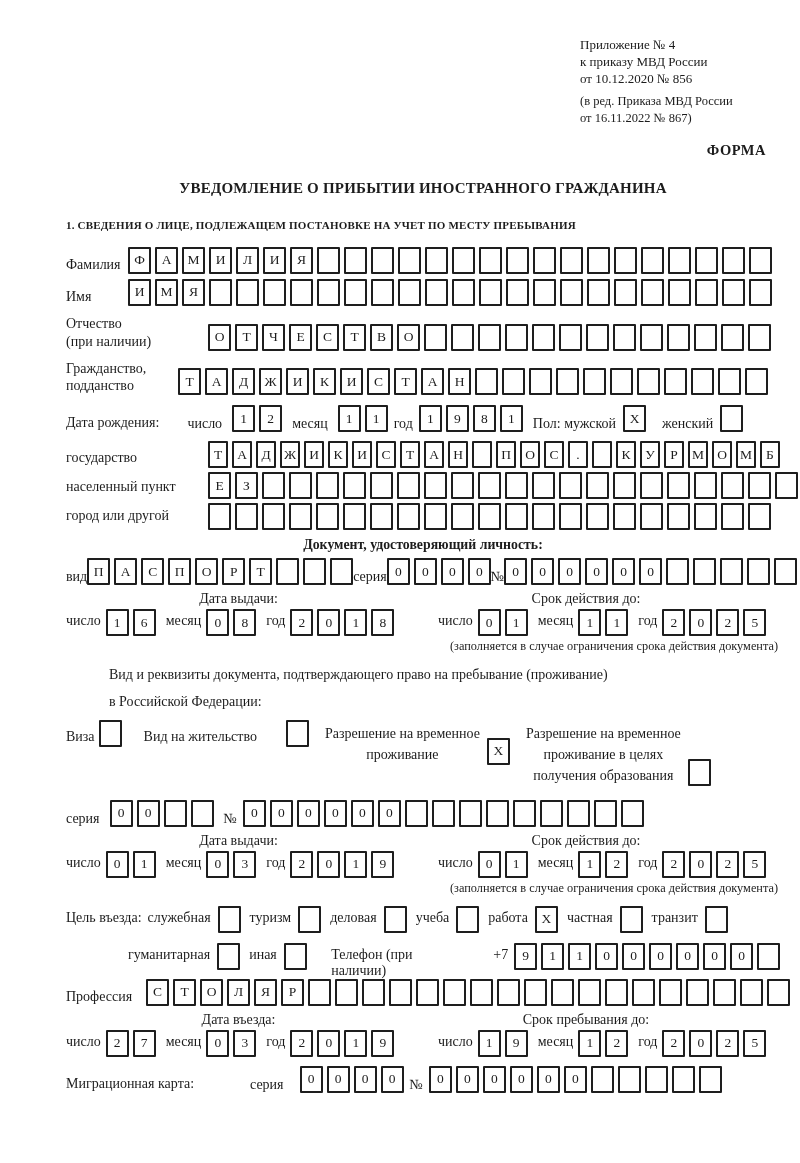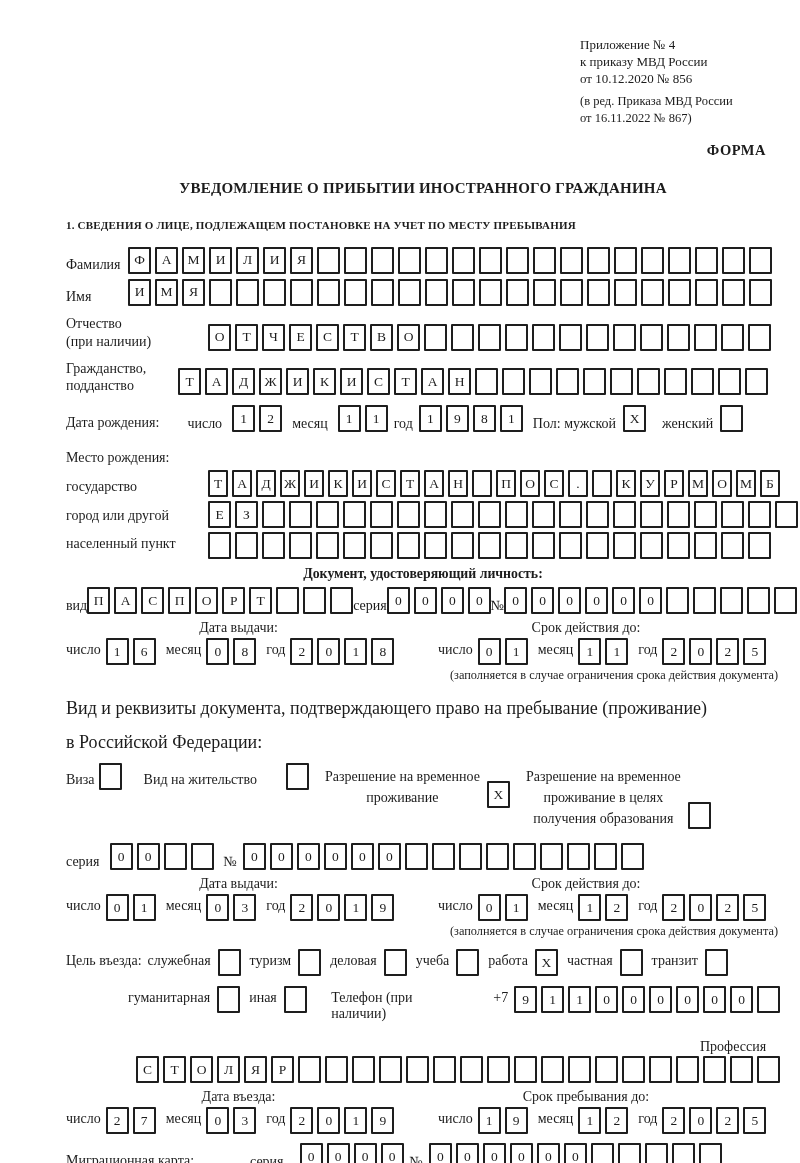--- a/index.html
+++ b/index.html
@@ -33,21 +33,21 @@
   .dates-headers{display:flex;margin-top:6px;}
   .dates-headers .h-left{width:345px;text-align:center;}
   .dates-headers .h-right{width:350px;text-align:center;}
   .dates-row{display:flex;margin-top:2px;}
   .dg{display:flex;align-items:flex-start;}
   .dg .inline-lbl{margin-right:5px;}
   .dg .cells{margin-right:10px;}
   .dates-row .left{width:372px;}
   .small-note{font-size:12.3px;text-align:right;margin-top:3px;padding-right:2px;}
 
-  .para{font-size:18px;margin-top:8px;line-height:1.9;}
+  .para{font-size:14px;margin-top:8px;line-height:1.9;margin-left:43px;}
 
   
   .perm-row{display:flex;align-items:flex-start;margin-top:4px;}
   .perm-opt{display:flex;align-items:flex-end;}
   .perm-opt .txt{line-height:1.5;padding-top:3px;}
   .perm-opt .txt.center{text-align:center;}
 
   .purpose-row{display:flex;align-items:flex-start;margin-top:10px;}
   .purpose-row .opt{display:flex;align-items:flex-start;margin-right:9px;}
   .purpose-row .opt .inline-lbl{margin-right:7px;}
@@ -231,24 +231,23 @@
       </div>
     <div class="gap16"></div>
     <span class="inline-lbl">женский</span>
     <div class="cells cb">
         <span class="cell"></span>
       </div>
   </div>
 
   <div class="frow" style="margin-top:8px;">
     <div class="flabel w142" style="line-height:2.05;">
-      <div>Место рождения:</div>
       <div>государство</div>
+      <div>населенный пункт</div>
       <div>город или другой</div>
-      <div>населенный пункт</div>
     </div>
     <div class="col">
       <div class="cells narrow">
           <span class="cell">Т</span>
           <span class="cell">А</span>
           <span class="cell">Д</span>
           <span class="cell">Ж</span>
           <span class="cell">И</span>
           <span class="cell">К</span>
           <span class="cell">И</span>
@@ -601,21 +600,21 @@
         <span class="cell">0</span>
         <span class="cell">0</span>
         <span class="cell">0</span>
         <span class="cell">0</span>
         <span class="cell">0</span>
         <span class="cell">0</span>
         <span class="cell"></span>
       </div>
   </div>
 
-  <div class="frow" style="margin-top:12px;flex-direction:column;">
+  <div class="frow" style="margin-top:0;">
     <div class="flabel" style="width:80px;">Профессия</div>
     <div class="cells">
         <span class="cell">С</span>
         <span class="cell">Т</span>
         <span class="cell">О</span>
         <span class="cell">Л</span>
         <span class="cell">Я</span>
         <span class="cell">Р</span>
         <span class="cell"></span>
         <span class="cell"></span>

